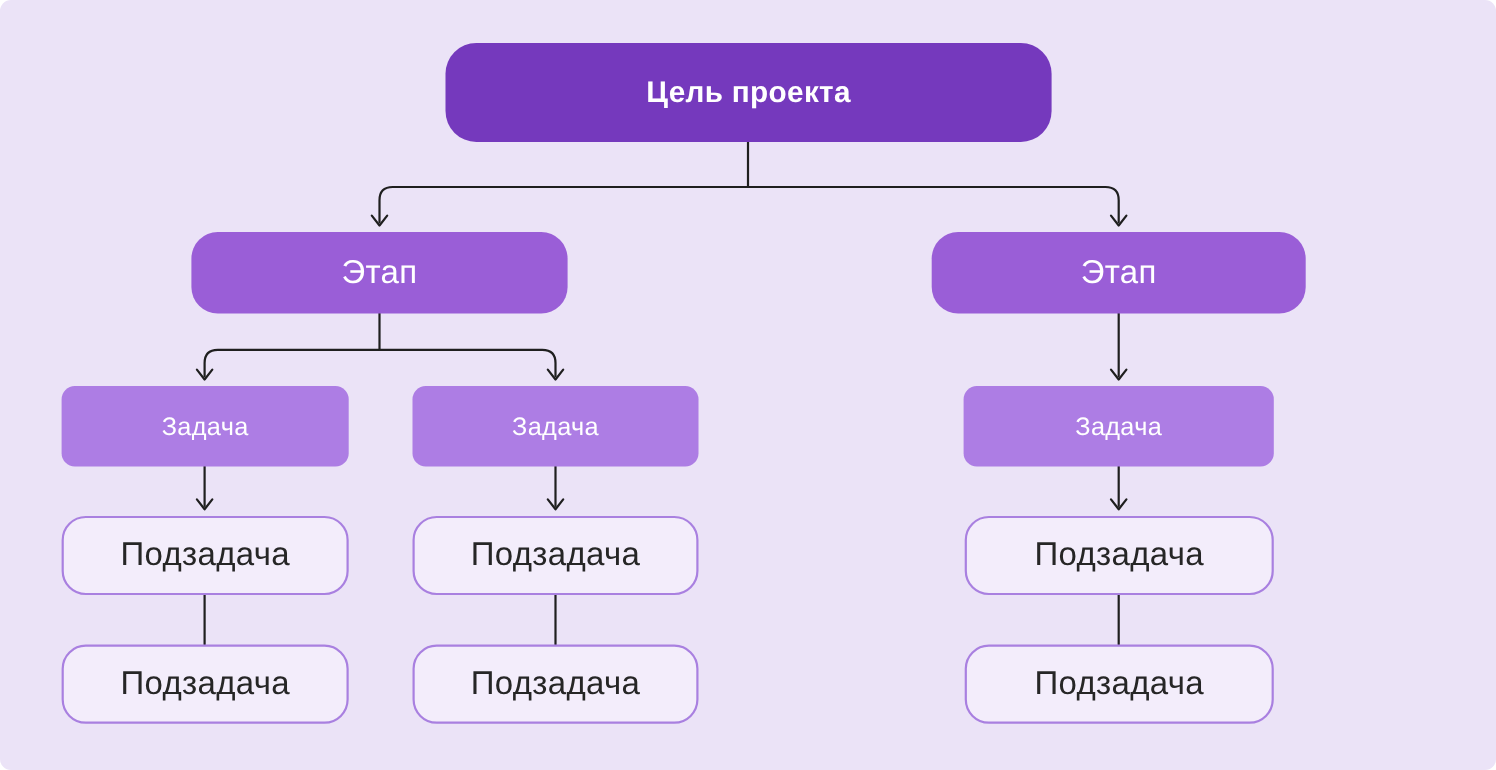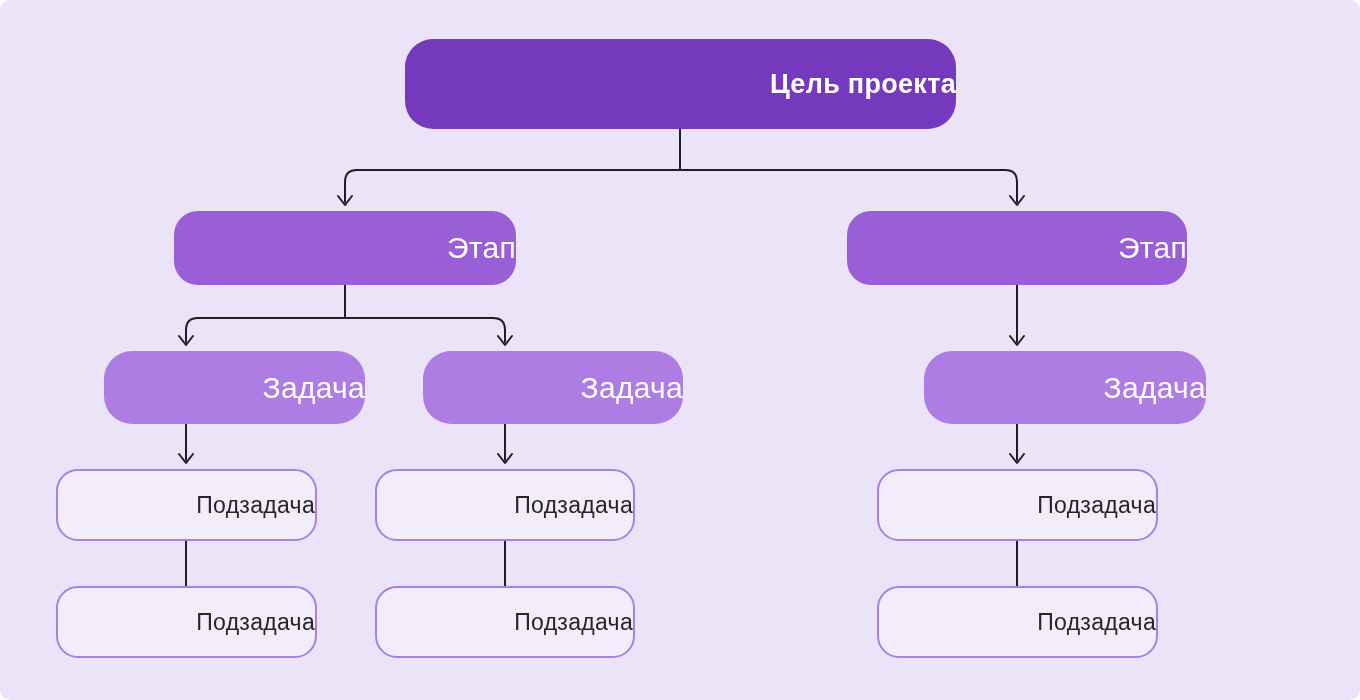--- a/index.html
+++ b/index.html
@@ -27,52 +27,51 @@
     stroke: var(--connector, #1F1F1F);
     stroke-width: 2;
     fill: none;
     stroke-linecap: round;
     stroke-linejoin: round;
   }
   .node {
     position: absolute;
     display: flex;
     align-items: center;
-    justify-content: flex-end;
+    justify-content: center;
     text-align: center;
     letter-spacing: 0.3px;
   }
   .node-goal {
     background: var(--goal-fill, #7539BD);
     color: var(--text-light, #FFFFFF);
     border-radius: 28px;
     font-size: 27px;
     font-weight: 700;
   }
   .node-stage {
     background: var(--stage-fill, #9A5ED7);
     color: var(--text-light, #FFFFFF);
     border-radius: 24px;
     font-size: 30px;
     font-weight: 500;
   }
   .node-task {
     background: var(--task-fill, #AD7DE4);
     color: var(--text-light, #FFFFFF);
-    border-radius: 28px;
-    font-size: 30px;
+    border-radius: 12px;
+    font-size: 23px;
     font-weight: 500;
-    margin-left: 48px;
   }
   .node-subtask {
     background: var(--subtask-fill, #F3EDFB);
     border: 2.5px solid var(--subtask-border, #A980E0);
     color: var(--text-dark, #262626);
     border-radius: 22px;
-    font-size: 23px;
+    font-size: 30px;
     font-weight: 400;
   }
 </style>
 </head>
 <body>
 
 <div class="canvas">
 
   <svg class="connectors" width="1360" height="700" viewBox="0 0 1360 700" aria-hidden="true">
 

